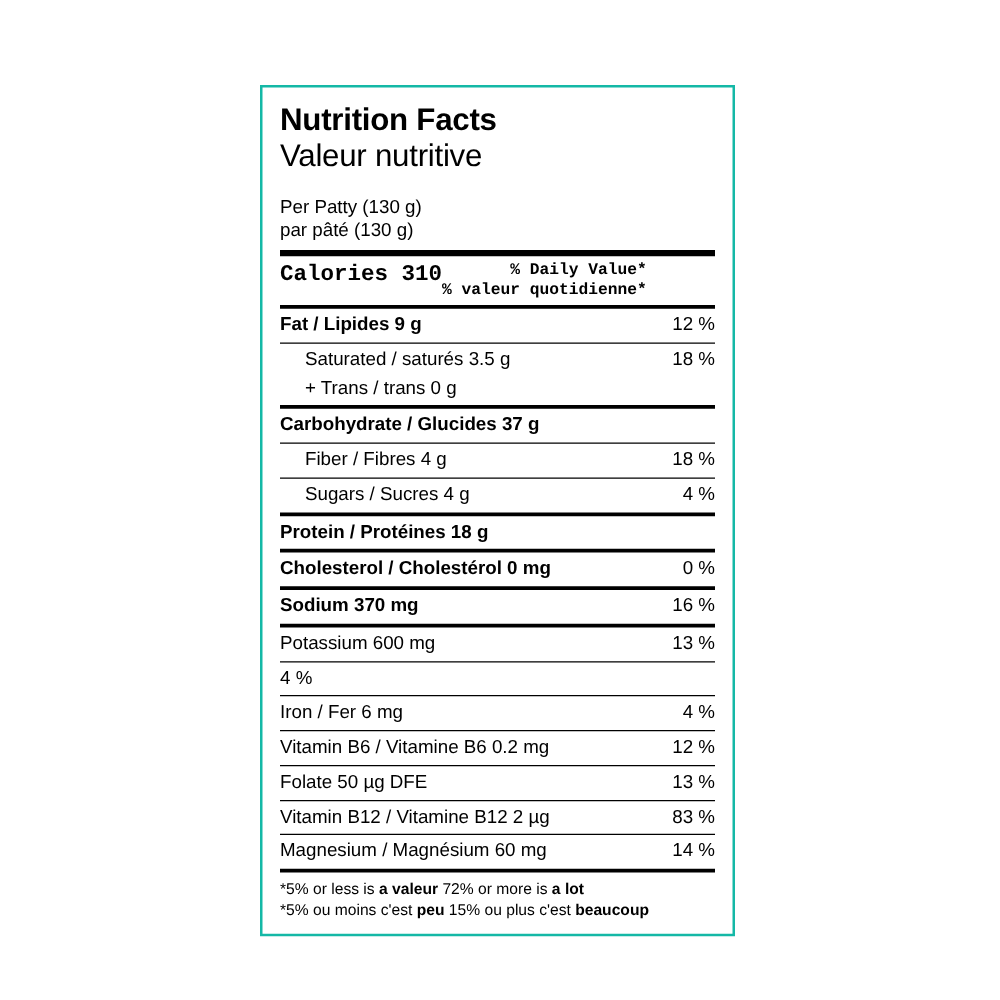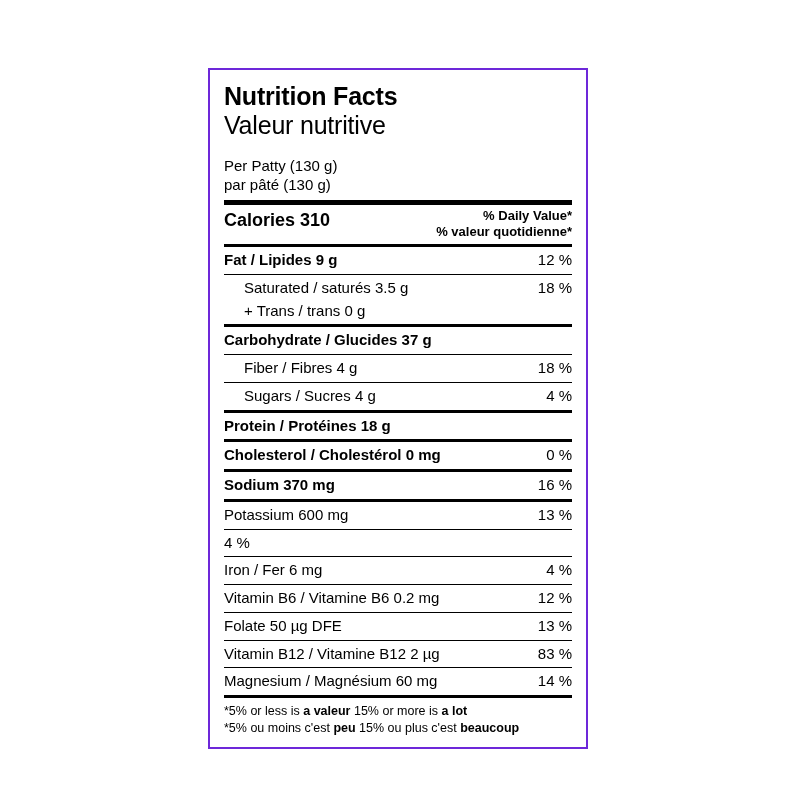--- a/index.html
+++ b/index.html
@@ -16,21 +16,21 @@
     width: 800px;
     height: 800px;
     background: #ffffff;
   }
   .panel {
     position: absolute;
     left: 208px;
     top: 68px;
     width: 380px;
     box-sizing: border-box;
-    border: 2px solid #6d28d9;
+    border: 2px solid #14b8a6;
     background: #ffffff;
     padding: 12px 14px 10px 14px;
   }
   .title-en {
     font-size: 25px;
     font-weight: bold;
     line-height: 1.14;
     letter-spacing: -0.2px;
   }
   .title-fr {
@@ -63,23 +63,23 @@
     padding: 4px 0 4px 0;
     font-size: 15px;
     line-height: 1.25;
   }
   .row .left { flex: 1 1 auto; padding-right: 8px; }
   .row .right { flex: 0 0 auto; text-align: right; white-space: nowrap; }
   .bold { font-weight: bold; }
   .indent { padding-left: 20px; }
   .cal-row {
     display: flex;
-    justify-content: space-between;
     align-items: flex-start;
     padding: 3px 0 4px 0;
+    font-family: Liberation Mono, monospace;
   }
   .cal-left {
     font-size: 18px;
     font-weight: bold;
     padding-top: 2px;
   }
   .dv-head {
     font-size: 13px;
     text-align: right;
     line-height: 1.25;
@@ -204,20 +204,20 @@
 
     <div class="rule-thin"></div>
     <div class="row">
       <div class="left">Magnesium / Magnésium 60 mg</div>
       <div class="right">14 %</div>
     </div>
 
     <div class="rule-med"></div>
 
     <div class="footnote">
-      <span>*5% or less is </span><span class="b">a valeur</span><span> 15% or more is </span><span class="b">a lot</span>
+      <span>*5% or less is </span><span class="b">a valeur</span><span> 72% or more is </span><span class="b">a lot</span>
     </div>
     <div class="footnote" style="padding-top:0;">
       <span>*5% ou moins c'est </span><span class="b">peu</span><span> 15% ou plus c'est </span><span class="b">beaucoup</span>
     </div>
 
   </div>
 </div>
 
 </body></html>

